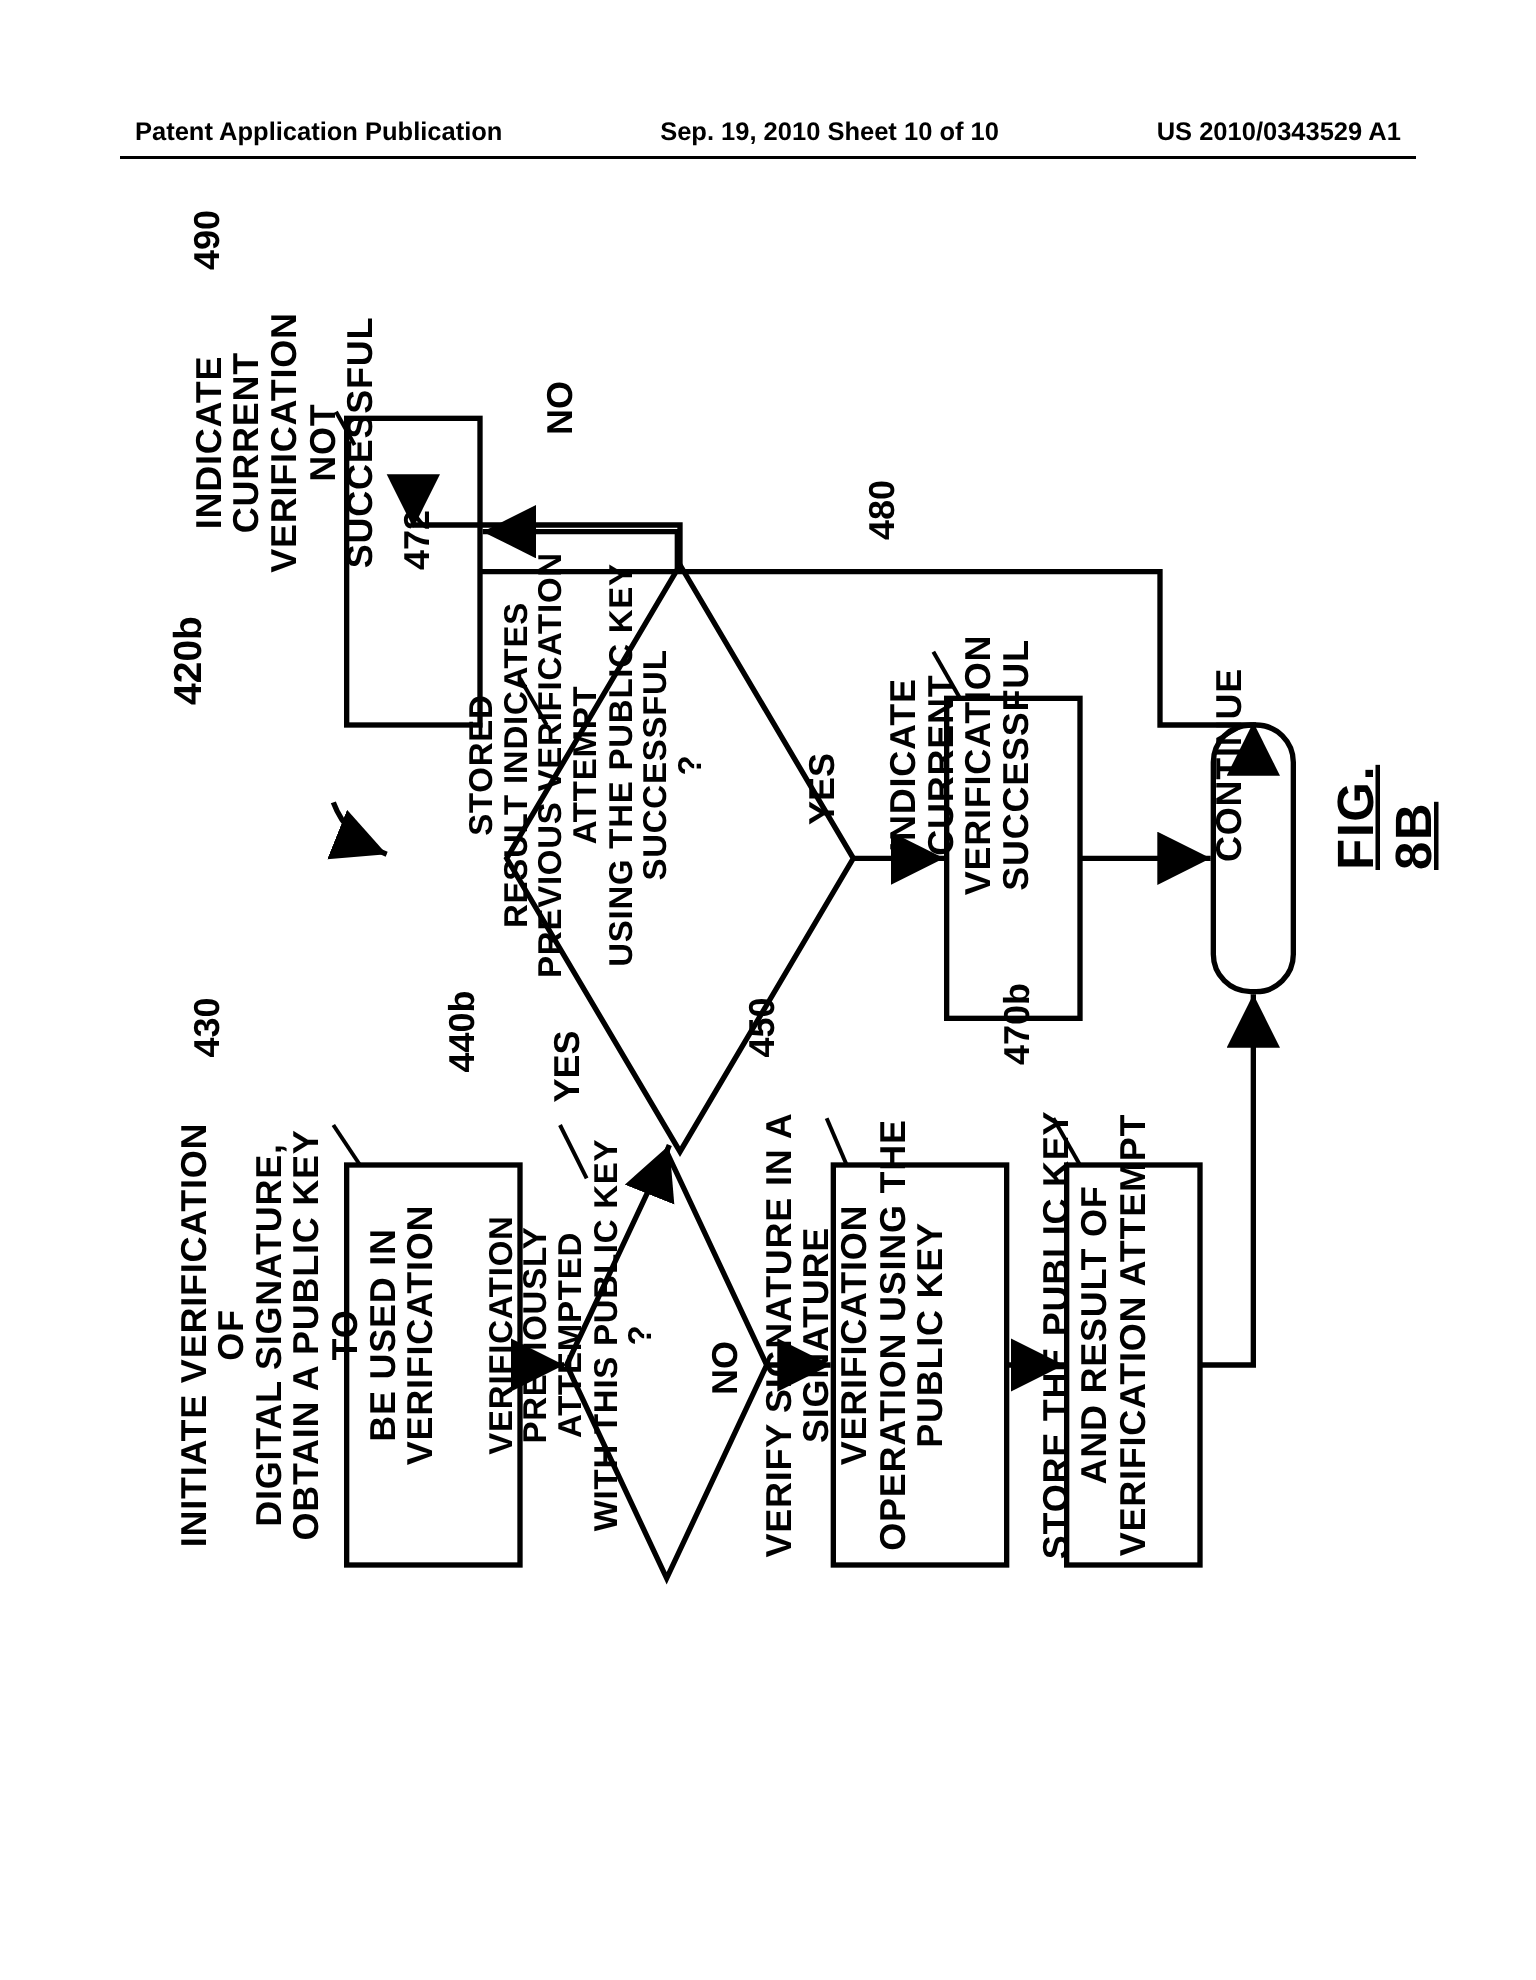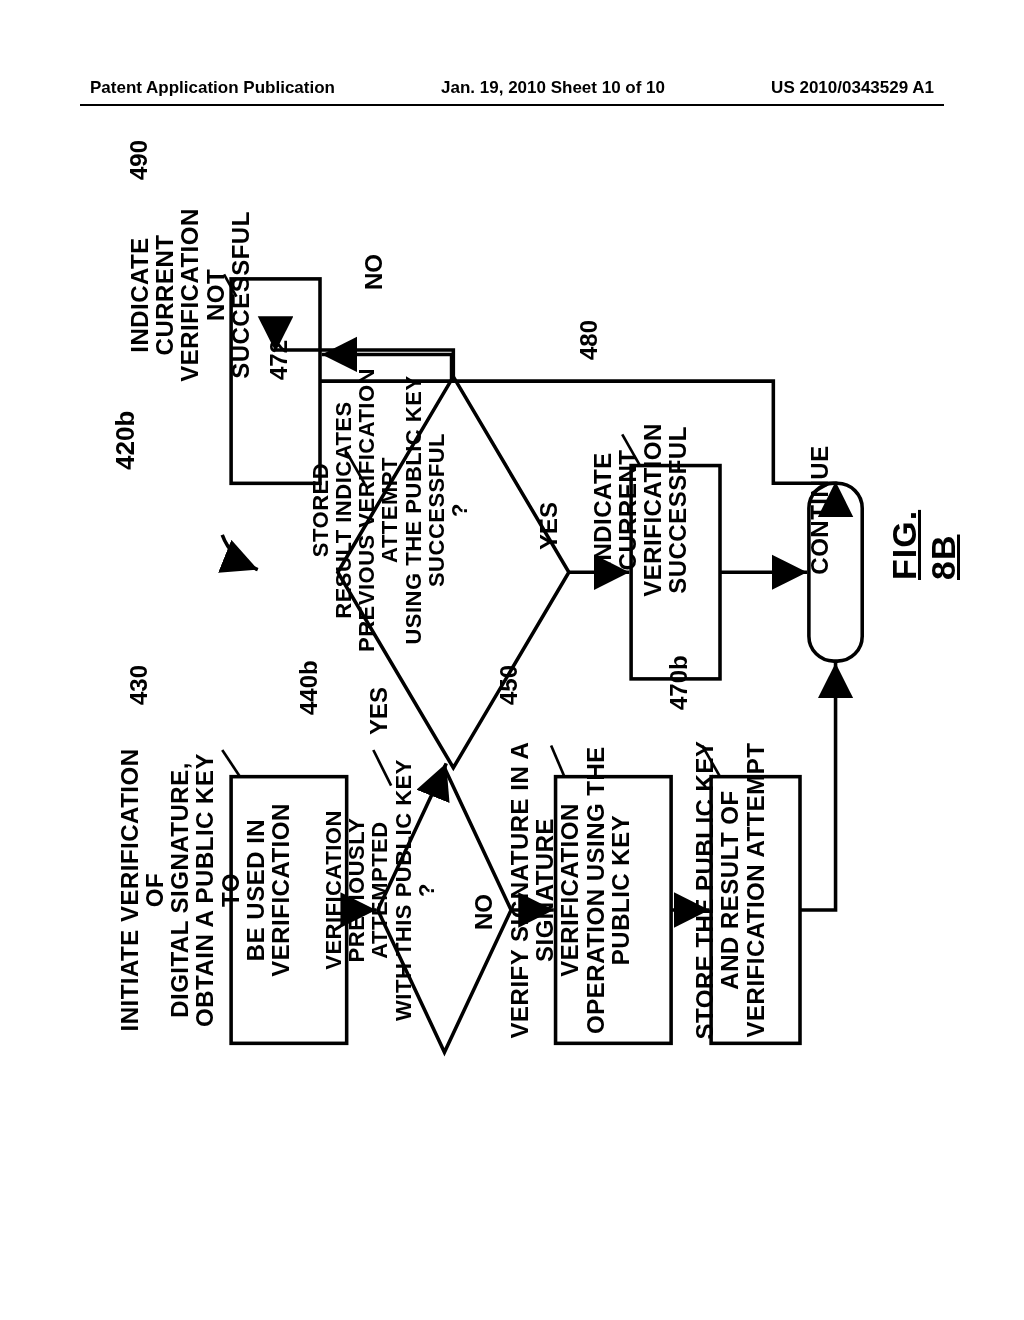--- a/index.html
+++ b/index.html
@@ -84,21 +84,21 @@
     letter-spacing: 1px;
   }
 </style>
 </head>
 <body>
 
 <div class="page">
 
   <div class="header">
     <span class="left">Patent Application Publication</span>
-    <span class="mid">Jan. 19, 2010  Sheet 10 of 10</span>
+    <span class="mid">Sep. 19, 2010  Sheet 10 of 10</span>
     <span class="right">US 2010/0343529 A1</span>
   </div>
   <div class="hr"></div>
 
   <div class="figure-area">
 
     <svg width="800" height="900" viewBox="0 0 900 800" style="transform:rotate(-90deg) translate(-900px,0px); transform-origin:0 0;">
       <defs>
         <marker id="ah" markerWidth="12" markerHeight="12" refX="10" refY="5" orient="auto">
           <path d="M0,0 L10,5 L0,10 Z" fill="#000"></path>

